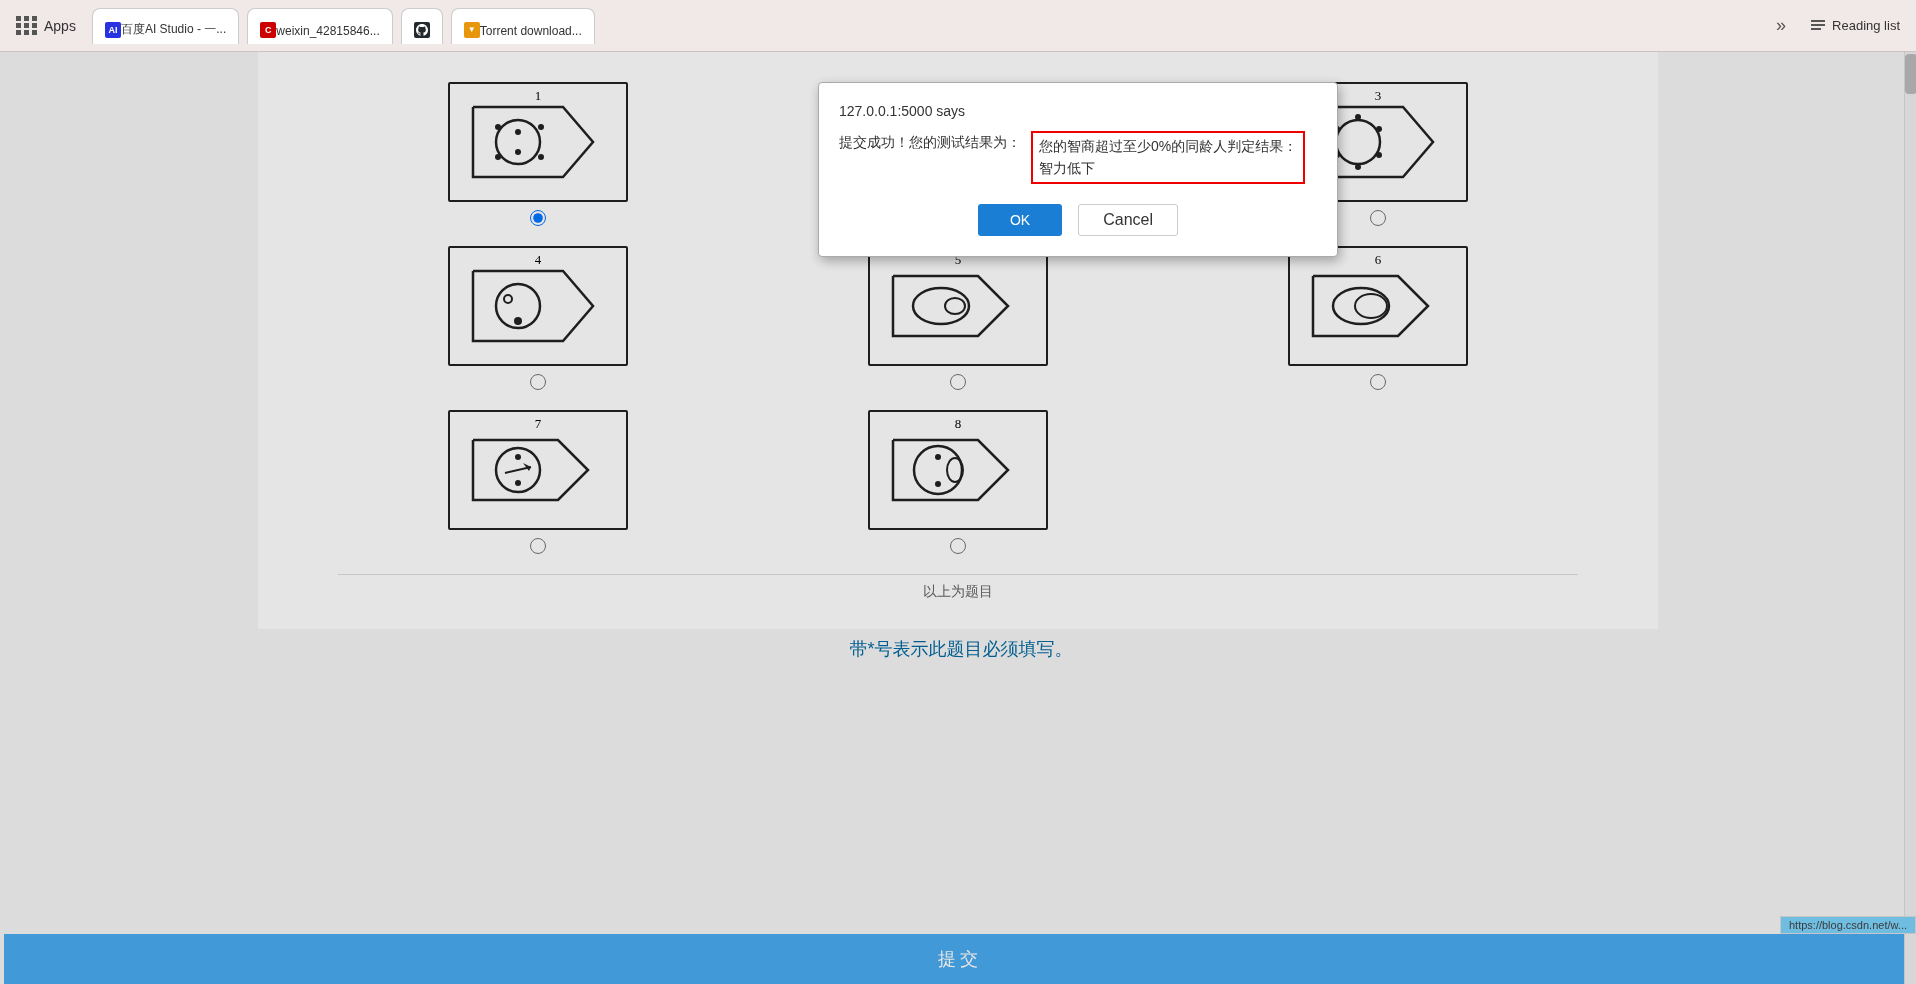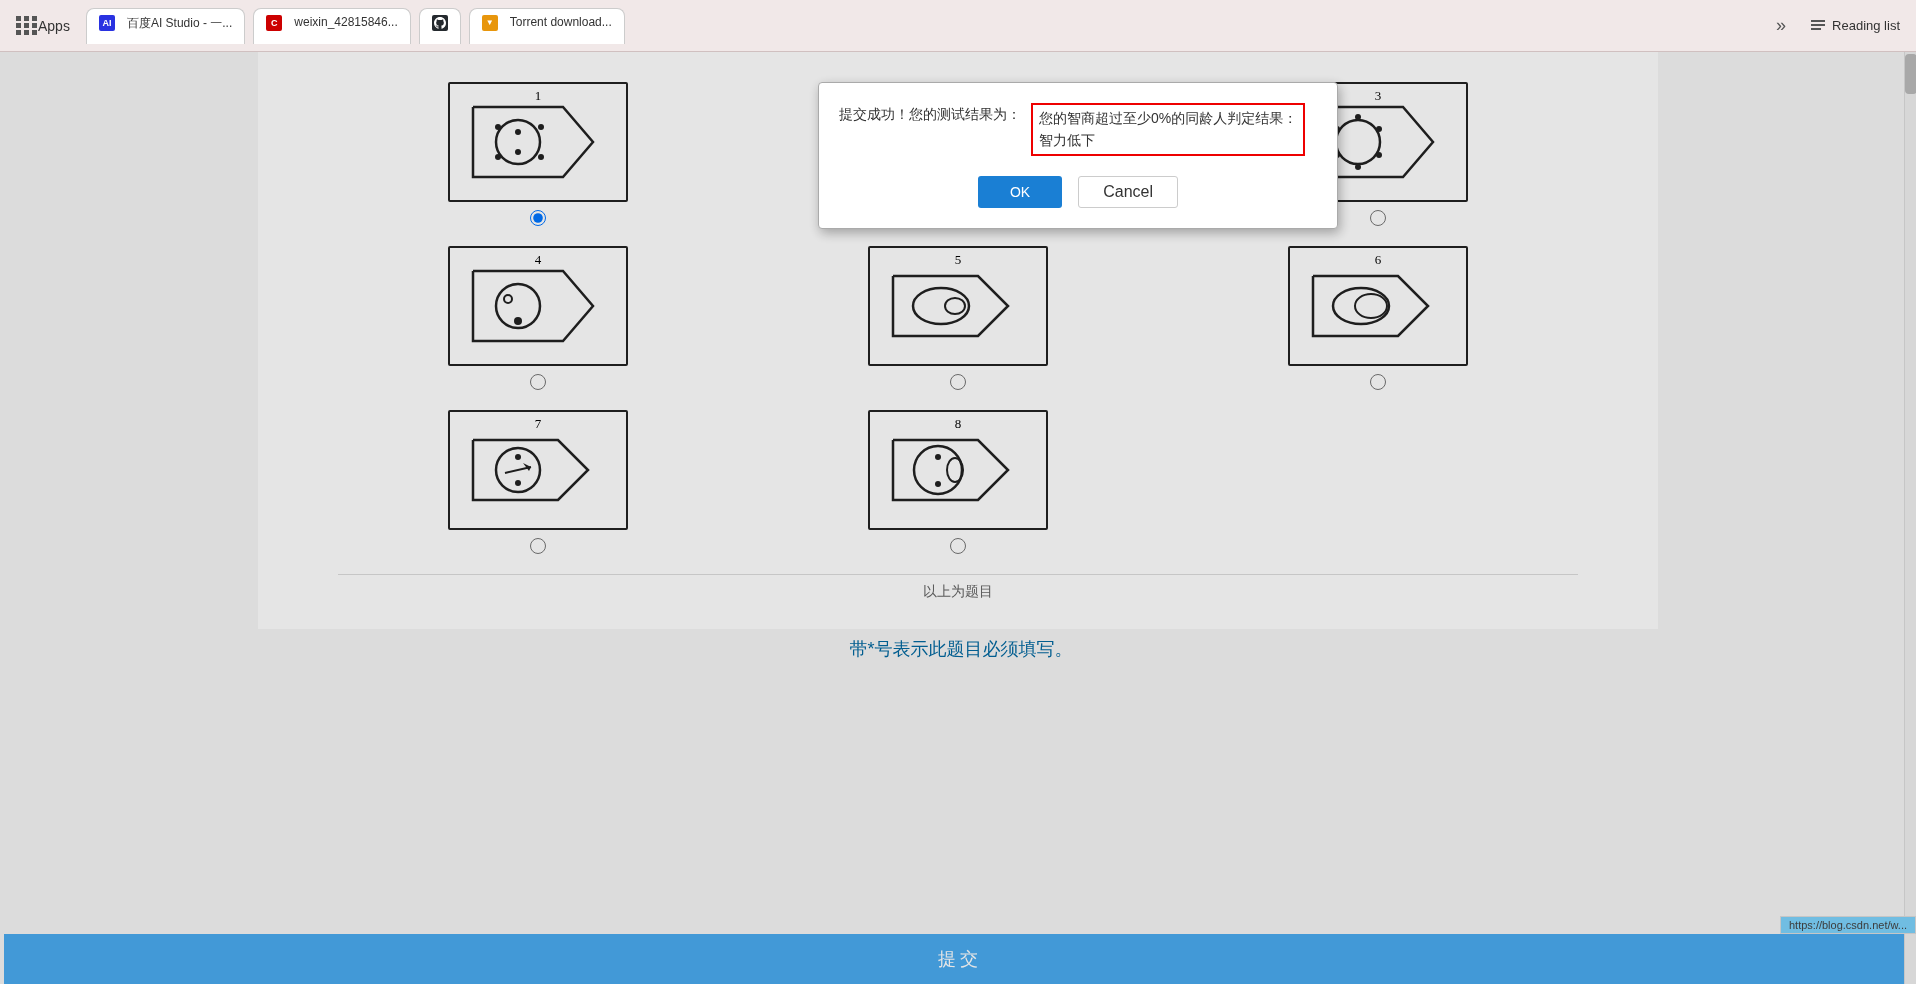--- a/index.html
+++ b/index.html
@@ -11,38 +11,39 @@
       height: 52px;
       display: flex;
       align-items: center;
       padding: 0 8px;
       gap: 8px;
       border-bottom: 1px solid #d0c0c0;
     }
     .apps-btn {
       display: flex;
       align-items: center;
+      gap: 6px;
       padding: 4px 8px;
       cursor: pointer;
       border-radius: 4px;
     }
     .apps-grid {
       display: grid;
       grid-template-columns: repeat(3,6px);
       gap: 2px;
     }
     .apps-grid span {
       width: 5px; height: 5px;
       background: #555;
       display: block;
     }
     .apps-label { font-size: 14px; color: #333; }
 
     .tab {
-      display: flex; align-items: flex-start; gap: 12px;
+      display: flex; align-items: flex-end; gap: 0;
       background: #fff; border-radius: 8px 8px 0 0;
       padding: 6px 12px; font-size: 12px; color: #333;
       height: 36px; cursor: pointer; border: 1px solid #ccc; border-bottom: none;
       max-width: 200px; overflow: hidden; white-space: nowrap; text-overflow: ellipsis;
     }
     .tab-favicon { width: 16px; height: 16px; border-radius: 2px; flex-shrink: 0; }
     .tab-favicon.baidu { background: #2932E1; display: flex; align-items: center; justify-content: center; color: white; font-size: 9px; font-weight: bold; }
     .tab-favicon.csdn { background: #c00; display: flex; align-items: center; justify-content: center; color: white; font-size: 9px; font-weight: bold; }
     .tab-favicon.github { background: #24292e; display: flex; align-items: center; justify-content: center; color: white; font-size: 10px; }
     .tab-favicon.torrent { background: #e8960c; display: flex; align-items: center; justify-content: center; color: white; font-size: 9px; }
@@ -472,20 +473,21 @@
 </div>
 
 <div class="scrollbar-right">
   <div class="scrollbar-thumb"></div>
 </div>
 
 <div class="status-bar-url">https://blog.csdn.net/w...</div>
 
 <div class="dialog-overlay">
   <div class="dialog-box">
+    <div class="dialog-title">127.0.0.1:5000 says</div>
     <div class="dialog-body">
       <div class="dialog-message-left">
         <span>提交成功！您的测试结果为：</span><br>
         <span></span>
       </div>
       <div class="dialog-message-highlighted">
         您的智商超过至少0%的同龄人判定结果：<br>智力低下
       </div>
     </div>
     <div class="dialog-buttons">

